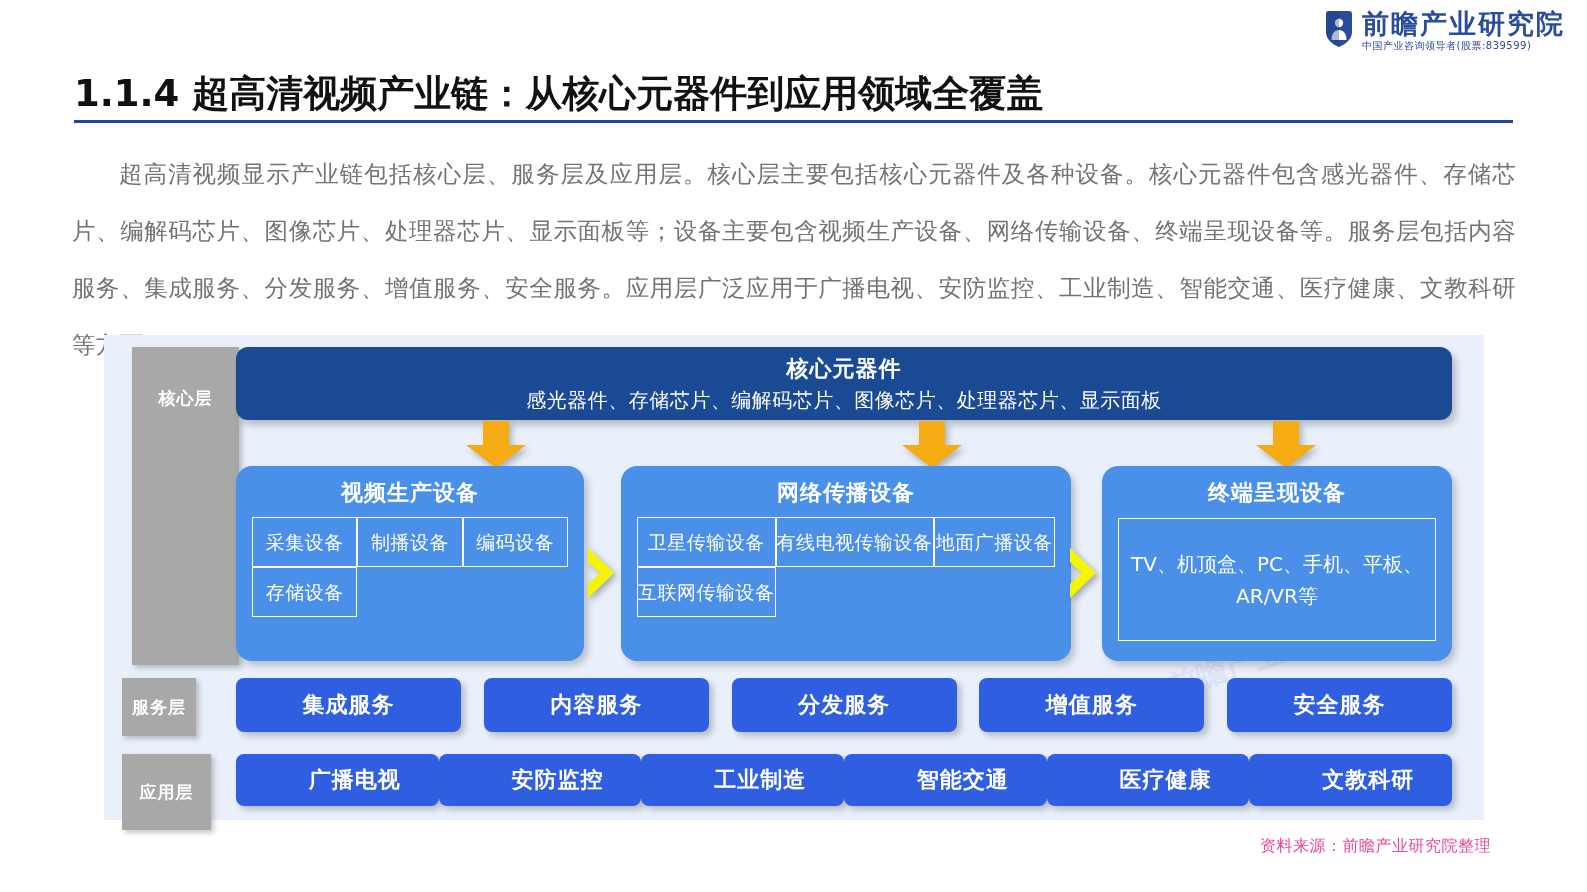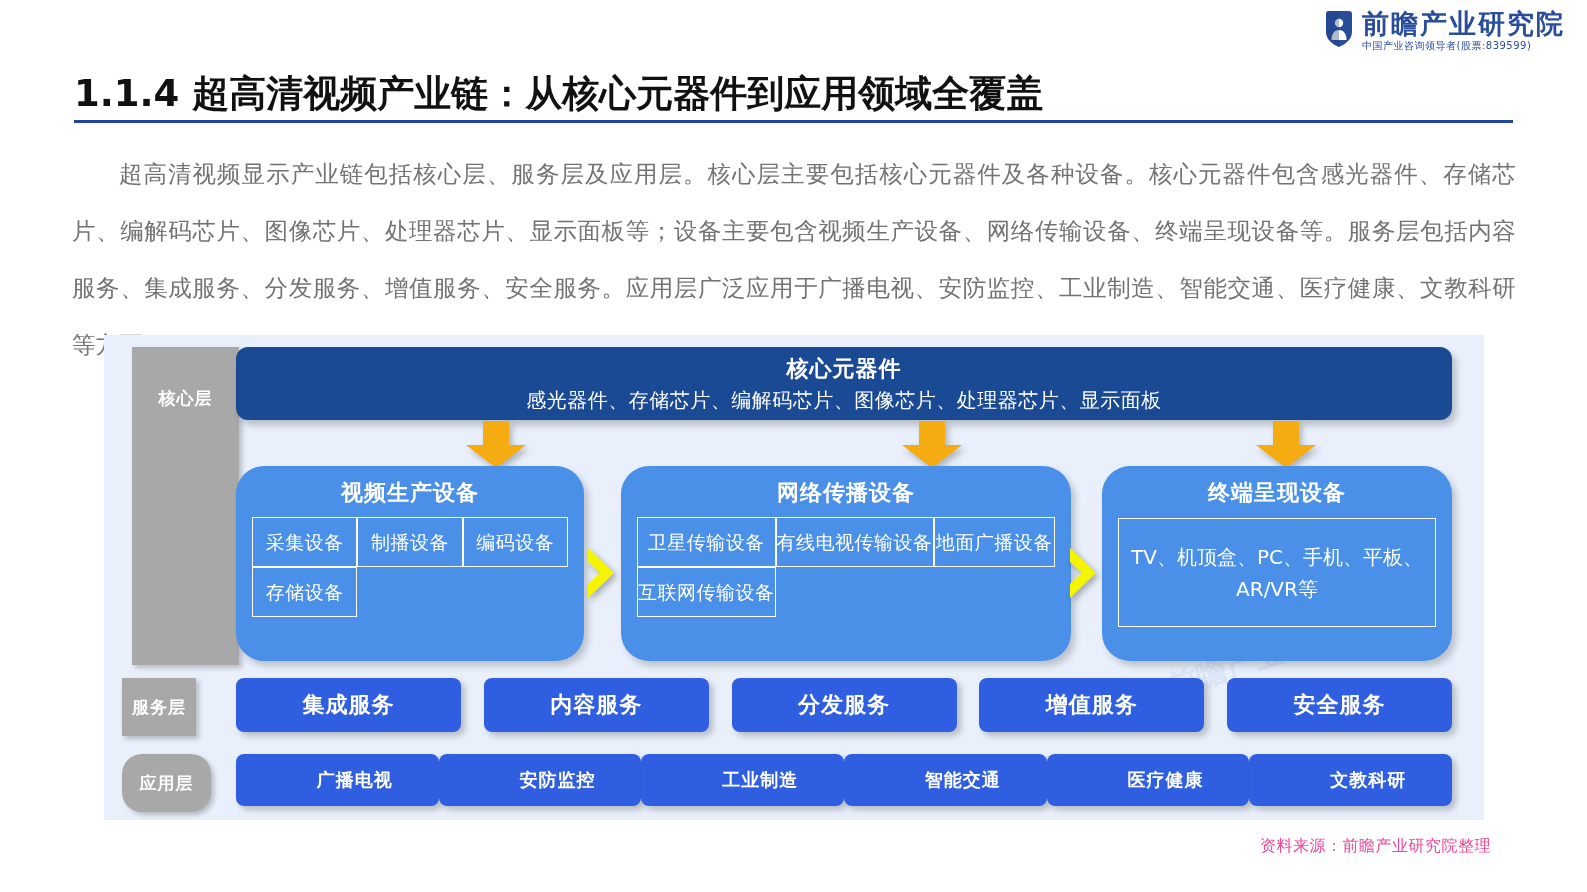--- a/index.html
+++ b/index.html
@@ -101,21 +101,21 @@
     font-weight: bold;
     display: flex;
     align-items: center;
     justify-content: center;
     box-shadow: 3px 3px 5px rgba(0,0,0,0.22);
     letter-spacing: 1px;
   }
   .layer-core { left: 8px; top: 12px; width: 107px; height: 318px; margin-left: 20px; }
   .layer-core span { position: relative; top: -108px; }
   .layer-service { left: 18px; top: 343px; width: 74px; height: 58px; }
-  .layer-app { left: 18px; top: 419px; width: 89px; height: 58px; border-radius: 20px; }
+  .layer-app { left: 18px; top: 419px; width: 89px; height: 76px; }
 
   
   .core-banner {
     position: absolute;
     left: 132px;
     top: 12px;
     width: 1216px;
     height: 73px;
     background: #1b4a94;
     border-radius: 12px;
@@ -149,21 +149,21 @@
   .da-1 { left: 361px; }
   .da-2 { left: 797px; }
   .da-3 { left: 1151px; }
 
   
   .eq-box {
     position: absolute;
     top: 131px;
     height: 195px;
     background: #4a90e8;
-    border-radius: 28px;
+    border-radius: 16px;
     box-shadow: 4px 5px 7px rgba(0,0,0,0.2);
     padding: 0;
   }
   .eq-title {
     color: #ffffff;
     font-size: 22px;
     font-weight: bold;
     text-align: center;
     margin-top: 12px;
     letter-spacing: 1px;
@@ -190,21 +190,21 @@
     margin: 10px 16px 0 16px;
     border: 1.5px solid #ffffff;
     height: 107px;
     display: flex;
     align-items: center;
     justify-content: center;
     color: #ffffff;
     font-size: 20px;
     line-height: 32px;
     text-align: center;
-    padding: 0 6px;
+    padding: 7px 6px;
   }
 
   
   .chevron {
     position: absolute;
     top: 212px;
     width: 28px;
     height: 52px;
     filter: drop-shadow(3px 3px 3px rgba(0,0,0,0.3));
   }
@@ -235,21 +235,21 @@
   }
   .row-service .pill {
     width: 225px;
     height: 54px;
     font-size: 22px;
     letter-spacing: 1px;
   }
   .row-app .pill {
     width: 172px;
     height: 52px;
-    font-size: 18px;
+    font-size: 22px;
     letter-spacing: 1px;
     padding-left: 35px;
   }
 
   
   .source {
     position: absolute;
     right: 96px;
     top: 836px;
     font-size: 16px;

